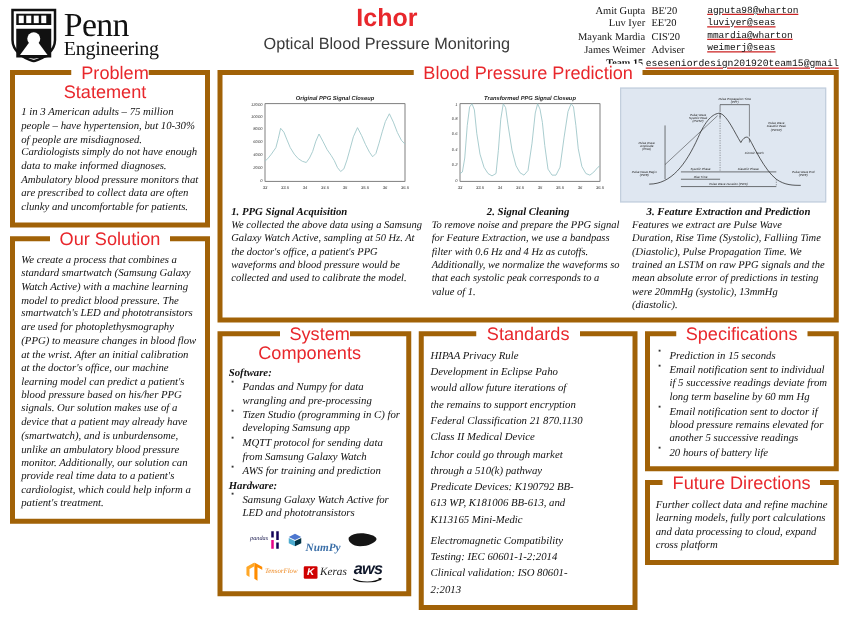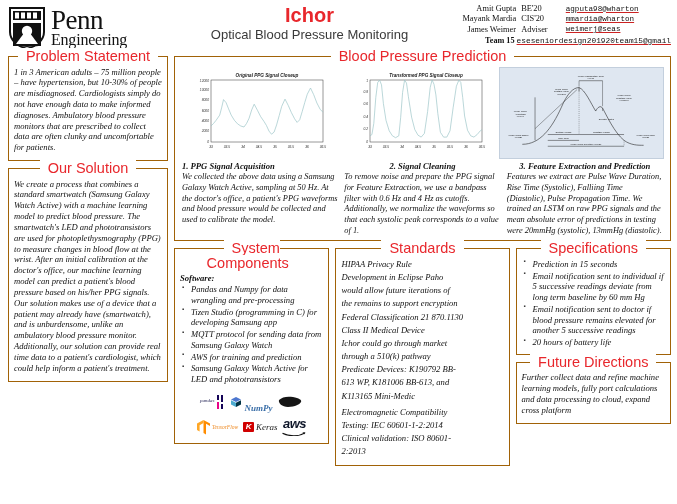--- a/index.html
+++ b/index.html
@@ -122,21 +122,21 @@
     display: flex;
     padding: 0 6px 4px 8px;
     box-sizing: border-box;
     height: 448px;
   }
   .col-left { width: 160px; flex: 0 0 160px; }
   .col-mid { flex: 1 1 auto; margin-left: 6px; }
 
   
   .box {
-    border: 1px solid #a16207;
+    border: 4px solid #a16207;
     margin-bottom: 7px;
     padding: 0;
     position: relative;
     background: #fff;
   }
   .box > legend,
   .box-legend {
     font-family: "Liberation Sans", sans-serif;
     color: #e8272c;
     font-size: 14.5px;
@@ -302,20 +302,25 @@
       <div class="proj-sub">Optical Blood Pressure Monitoring</div>
     </div>
 
     <div class="team-block">
       <table class="team-table">
         <tbody>
           <tr>
             <td class="tm-name">Amit Gupta</td>
             <td class="tm-role">BE'20</td>
             <td class="tm-mail">agputa98@wharton</td>
+          </tr>
+          <tr>
+            <td class="tm-name">Luv Iyer</td>
+            <td class="tm-role">EE'20</td>
+            <td class="tm-mail">luviyer@seas</td>
           </tr>
           <tr>
             <td class="tm-name">Mayank Mardia</td>
             <td class="tm-role">CIS'20</td>
             <td class="tm-mail">mmardia@wharton</td>
           </tr>
           <tr>
             <td class="tm-name">James Weimer</td>
             <td class="tm-role">Adviser</td>
             <td class="tm-mail">weimerj@seas</td>
@@ -482,20 +487,21 @@
               <span>System Components</span>
             </div>
             <div class="box-content">
               <span class="sub-head">Software:</span>
               <ul class="tight">
                 <li>Pandas and Numpy for data wrangling and pre-processing</li>
                 <li>Tizen Studio (programming in C) for developing Samsung app</li>
                 <li>MQTT protocol for sending data from Samsung Galaxy Watch</li>
                 <li>AWS for training and prediction</li>
               </ul>
+              <span class="sub-head">Hardware:</span>
               <ul class="tight">
                 <li>Samsung Galaxy Watch Active for LED and phototransistors</li>
               </ul>
 
               <div class="logos-row">
                 <div class="logo-chip">
                   <span class="lg-pandas">pandas</span>
                   <svg width="9" height="16" viewBox="0 0 9 16">
                     <rect x="1" y="1" width="2" height="5" fill="#150458"></rect>
                     <rect x="1" y="8" width="2" height="7" fill="#e70488"></rect>

